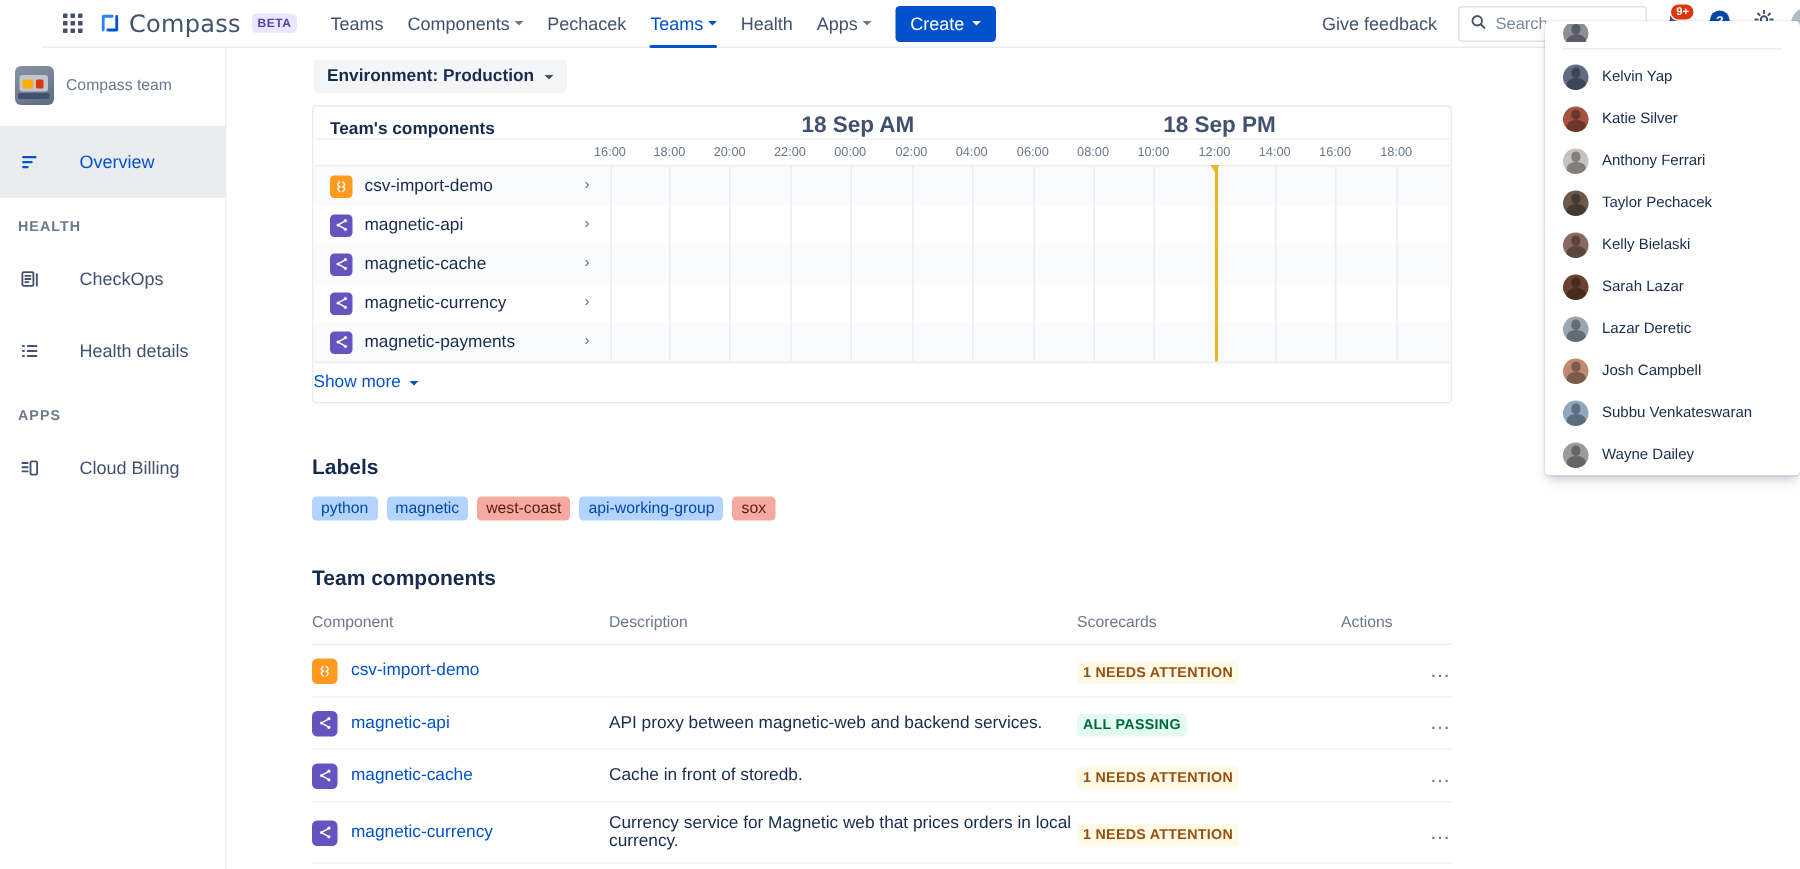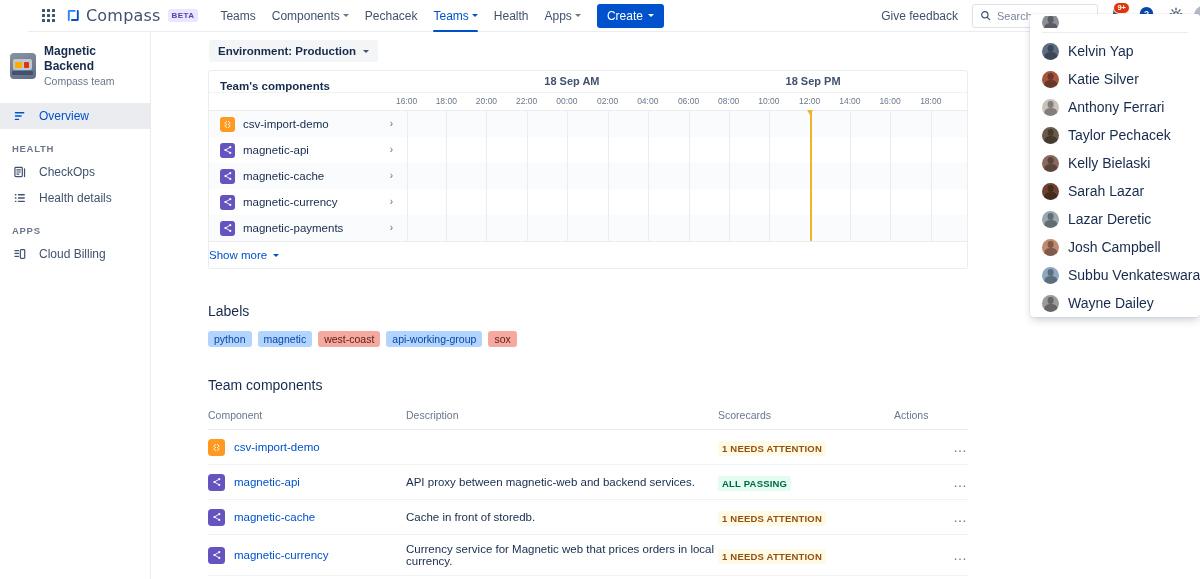--- a/index.html
+++ b/index.html
@@ -100,21 +100,21 @@
     overflow: hidden;
   }
   .team-avatar i.b1 { position:absolute; left:3px; top:6px; width:19px; height:11px; background:#c1c7d0; border-radius:2px; }
   .team-avatar i.b2 { position:absolute; left:5px; top:9px; width:7px; height:6px; background:#ffab00; border-radius:1px; }
   .team-avatar i.b3 { position:absolute; left:14px; top:9px; width:5px; height:6px; background:#de350b; border-radius:1px; }
   .team-avatar i.b4 { position:absolute; left:2px; top:18px; width:21px; height:4px; background:#42526e; border-radius:1px; }
   .team-name { font-size: 12px; font-weight: 700; color: #172b4d; line-height: 1.25; }
   .team-sub { font-size: 10.5px; color: #6b778c; line-height: 1.3; margin-top: 1px; }
 
   .side-item {
-    display: flex; align-items: center; gap: 12px; height: 26px; padding: 0 24px 0 12px;
+    display: flex; align-items: center; gap: 26px; height: 48px; padding: 0 24px 0 12px;
     font-size: 12px; color: #42526e; cursor: pointer; border-radius: 0;
   }
   .side-item.active { background: #ebecf0; color: #0052cc; font-weight: 500; }
   .side-sect {
     font-size: 9.5px; font-weight: 700; color: #6b778c; letter-spacing: .7px;
     padding: 14px 12px 5px 12px;
   }
   .side-ico { width: 15px; height: 15px; flex: none; display: flex; align-items: center; justify-content: center; }
 
   
@@ -135,21 +135,21 @@
     margin: 8px 0 0 57px; width: 760px;
     border: 1px solid #ebecf0; border-radius: 3px; background: #fff; overflow: hidden;
     position: relative;
   }
   .tl-head {
     display: flex; height: 22px; align-items: stretch; border-bottom: 1px solid #f0f1f3;
   }
   .tl-head-left { width: 192px; flex: none; display: flex; align-items: flex-end; padding-left: 11px; }
   .tl-head-left span { font-size: 11.5px; font-weight: 700; color: #172b4d; }
   .tl-head-right { flex: 1; position: relative; }
-  .daylabel { position: absolute; top: 4px; font-size: 11px; font-weight: 700; color: #42526e; transform: translateX(-50%); white-space: nowrap; }
+  .daylabel { position: absolute; top: 4px; font-size: 15px; font-weight: 700; color: #42526e; transform: translateX(-50%); white-space: nowrap; }
 
   .tl-axis { display: flex; height: 18px; border-bottom: 1px solid #ebecf0; }
   .tl-axis-left { width: 192px; flex: none; }
   .tl-axis-right { flex: 1; position: relative; }
   .tick { position: absolute; top: 3px; font-size: 8.5px; color: #6b778c; transform: translateX(-50%); white-space: nowrap; }
 
   .tl-body { position: relative; }
   .tl-row { display: flex; height: 26px; align-items: stretch; position: relative; }
   .tl-row:nth-child(odd) { background: #fafbfc; }
   .tl-row-left {
@@ -180,21 +180,21 @@
   }
 
   
   .cico { width: 15px; height: 15px; border-radius: 3px; flex: none; display: flex; align-items: center; justify-content: center; }
   .cico.orange { background: #ff991f; }
   .cico.purple { background: #6554c0; }
   .cico.big { width: 17px; height: 17px; border-radius: 3.5px; }
   .cico svg { display: block; }
 
   
-  .sec-title { font-size: 14px; font-weight: 400; color: #172b4d; }
+  .sec-title { font-size: 14px; font-weight: 700; color: #172b4d; }
   .labels-wrap { margin: 0 0 0 57px; padding-top: 34px; }
   .chips { display: flex; flex-wrap: wrap; gap: 6px; margin-top: 12px; }
   .chip { font-size: 10.5px; padding: 2px 6px; border-radius: 3px; white-space: nowrap; cursor: pointer; }
   .chip.blue { background: #b3d4ff; color: #0747a6; }
   .chip.red  { background: #f5a9a0; color: #5b1c0e; }
 
   
   .tbl-wrap { margin: 0 0 0 57px; padding-top: 30px; width: 760px; }
   .tbl { width: 760px; border-collapse: collapse; table-layout: fixed; margin-top: 16px; }
   .tbl th {
@@ -224,21 +224,21 @@
   }
   .mrow {
     display: flex; align-items: center; gap: 9px; height: 28px; padding: 0 12px;
     cursor: pointer;
   }
   .mrow.cut { height: 12px; overflow: hidden; }
   .mdiv { height: 1px; background: #ebecf0; margin: 4px 12px 4px 12px; }
   .mav { width: 17px; height: 17px; border-radius: 50%; flex: none; position: relative; overflow: hidden; }
   .mav::before { content:""; position:absolute; left:50%; top:15%; width:40%; height:40%; transform:translateX(-50%); border-radius:50%; background:rgba(0,0,0,.35); }
   .mav::after  { content:""; position:absolute; left:50%; top:57%; width:78%; height:58%; transform:translateX(-50%); border-radius:45% 45% 0 0; background:rgba(0,0,0,.35); }
-  .mname { font-size: 14px; color: #172b4d; white-space: nowrap; }
+  .mname { font-size: 10px; color: #172b4d; white-space: nowrap; }
 </style>
 </head>
 <body>
 
 <div class="topnav">
   <div class="appswitch">
     <span class="grid9">
       <i></i>
         <i></i>
         <i></i>
@@ -332,21 +332,20 @@
 
 <div class="sidebar">
   <div class="team-head">
     <span class="team-avatar">
       <i class="b1"></i>
         <i class="b2"></i>
         <i class="b3"></i>
         <i class="b4"></i>
     </span>
     <span>
-      <div class="team-name">Magnetic Backend</div>
       <div class="team-sub">Compass team</div>
     </span>
   </div>
 
   <div class="side-item active">
     <span class="side-ico">
       <svg width="14" height="14" viewBox="0 0 16 16" fill="#0052cc">
         <rect x="2" y="3.4" width="11" height="1.7" rx=".8"></rect>
         <rect x="2" y="7.2" width="8" height="1.7" rx=".8"></rect>
         <rect x="2" y="11" width="5" height="1.7" rx=".8"></rect>

